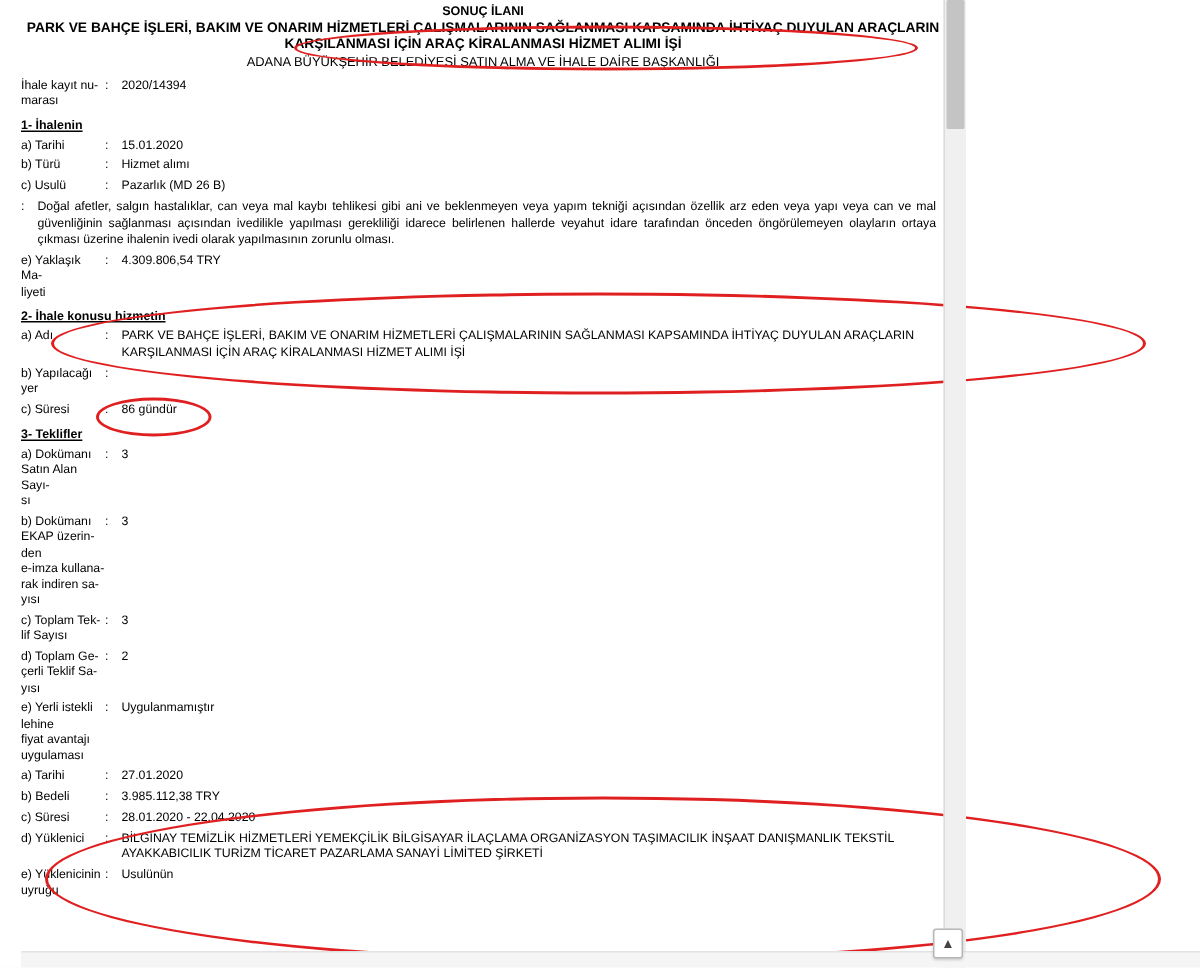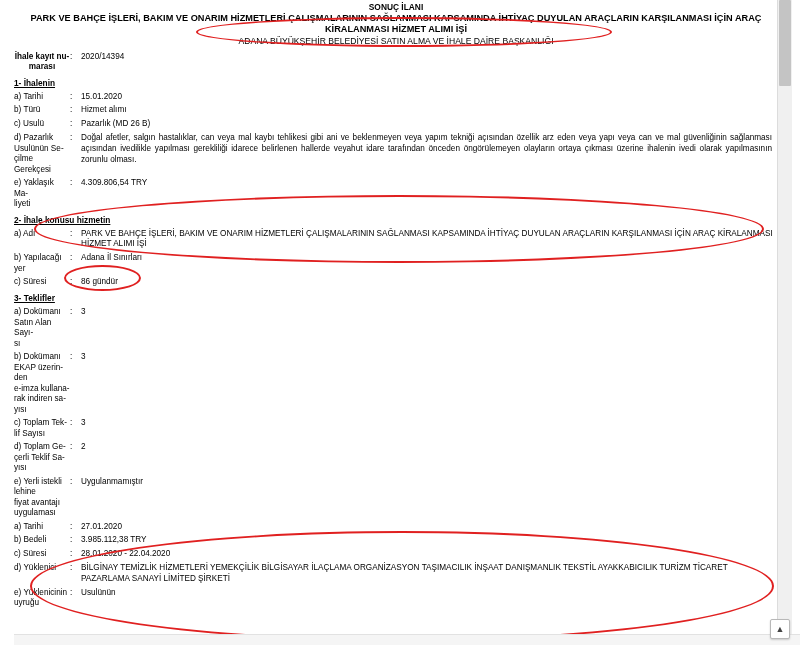--- a/index.html
+++ b/index.html
@@ -11,21 +11,21 @@
     width: 800px;
     height: 645px;
     font-family: "Liberation Sans", sans-serif;
     font-size: 8.2px;
     color: #000000;
     position: relative;
     overflow: hidden;
   }
   .page {
     position: relative;
-    width: 792px;
+    width: 644px;
     height: 645px;
     padding: 0;
     box-sizing: border-box;
   }
   .doc-header {
     text-align: center;
     font-weight: bold;
     font-size: 8.4px;
     padding-top: 2px;
     line-height: 1.25;
@@ -51,22 +51,21 @@
     display: flex;
     align-items: flex-start;
     margin-bottom: 3px;
   }
   .label {
     width: 56px;
     flex: 0 0 56px;
     line-height: 1.28;
   }
   .label.bold {
-    font-weight: bold;
-    text-align: center;
+    font-weight: normal;
   }
   .colon {
     width: 10px;
     flex: 0 0 10px;
     text-align: left;
     line-height: 1.28;
   }
   .value {
     flex: 1 1 auto;
     line-height: 1.32;
@@ -180,26 +179,20 @@
       <div class="value">Hizmet alımı</div>
     </div>
 
     <div class="row">
       <div class="label">c) Usulü</div>
       <div class="colon">:</div>
       <div class="value">Pazarlık (MD 26 B)</div>
     </div>
 
     <div class="row">
-      <div class="label">
-        <div>d) Pazarlık</div>
-        <div>Usulünün Se-</div>
-        <div>çilme</div>
-        <div>Gerekçesi</div>
-      </div>
       <div class="colon">:</div>
       <div class="value justify">Doğal afetler, salgın hastalıklar, can veya mal kaybı tehlikesi gibi ani ve beklenmeyen veya yapım tekniği açısından özellik arz eden veya yapı veya can ve mal güvenliğinin sağlanması açısından ivedilikle yapılması gerekliliği idarece belirlenen hallerde veyahut idare tarafından önceden öngörülemeyen olayların ortaya çıkması üzerine ihalenin ivedi olarak yapılmasının zorunlu olması.</div>
     </div>
 
     <div class="row">
       <div class="label">
         <div>e) Yaklaşık Ma-</div>
         <div>liyeti</div>
       </div>
       <div class="colon">:</div>
@@ -213,21 +206,20 @@
       <div class="colon">:</div>
       <div class="value">PARK VE BAHÇE İŞLERİ, BAKIM VE ONARIM HİZMETLERİ ÇALIŞMALARININ SAĞLANMASI KAPSAMINDA İHTİYAÇ DUYULAN ARAÇLARIN KARŞILANMASI İÇİN ARAÇ KİRALANMASI HİZMET ALIMI İŞİ</div>
     </div>
 
     <div class="row">
       <div class="label">
         <div>b) Yapılacağı</div>
         <div>yer</div>
       </div>
       <div class="colon">:</div>
-      <div class="value">Adana İl Sınırları</div>
     </div>
 
     <div class="row">
       <div class="label">c) Süresi</div>
       <div class="colon">:</div>
       <div class="value">86 gündür</div>
     </div>
 
     <div class="section-head">3- Teklifler</div>
 

